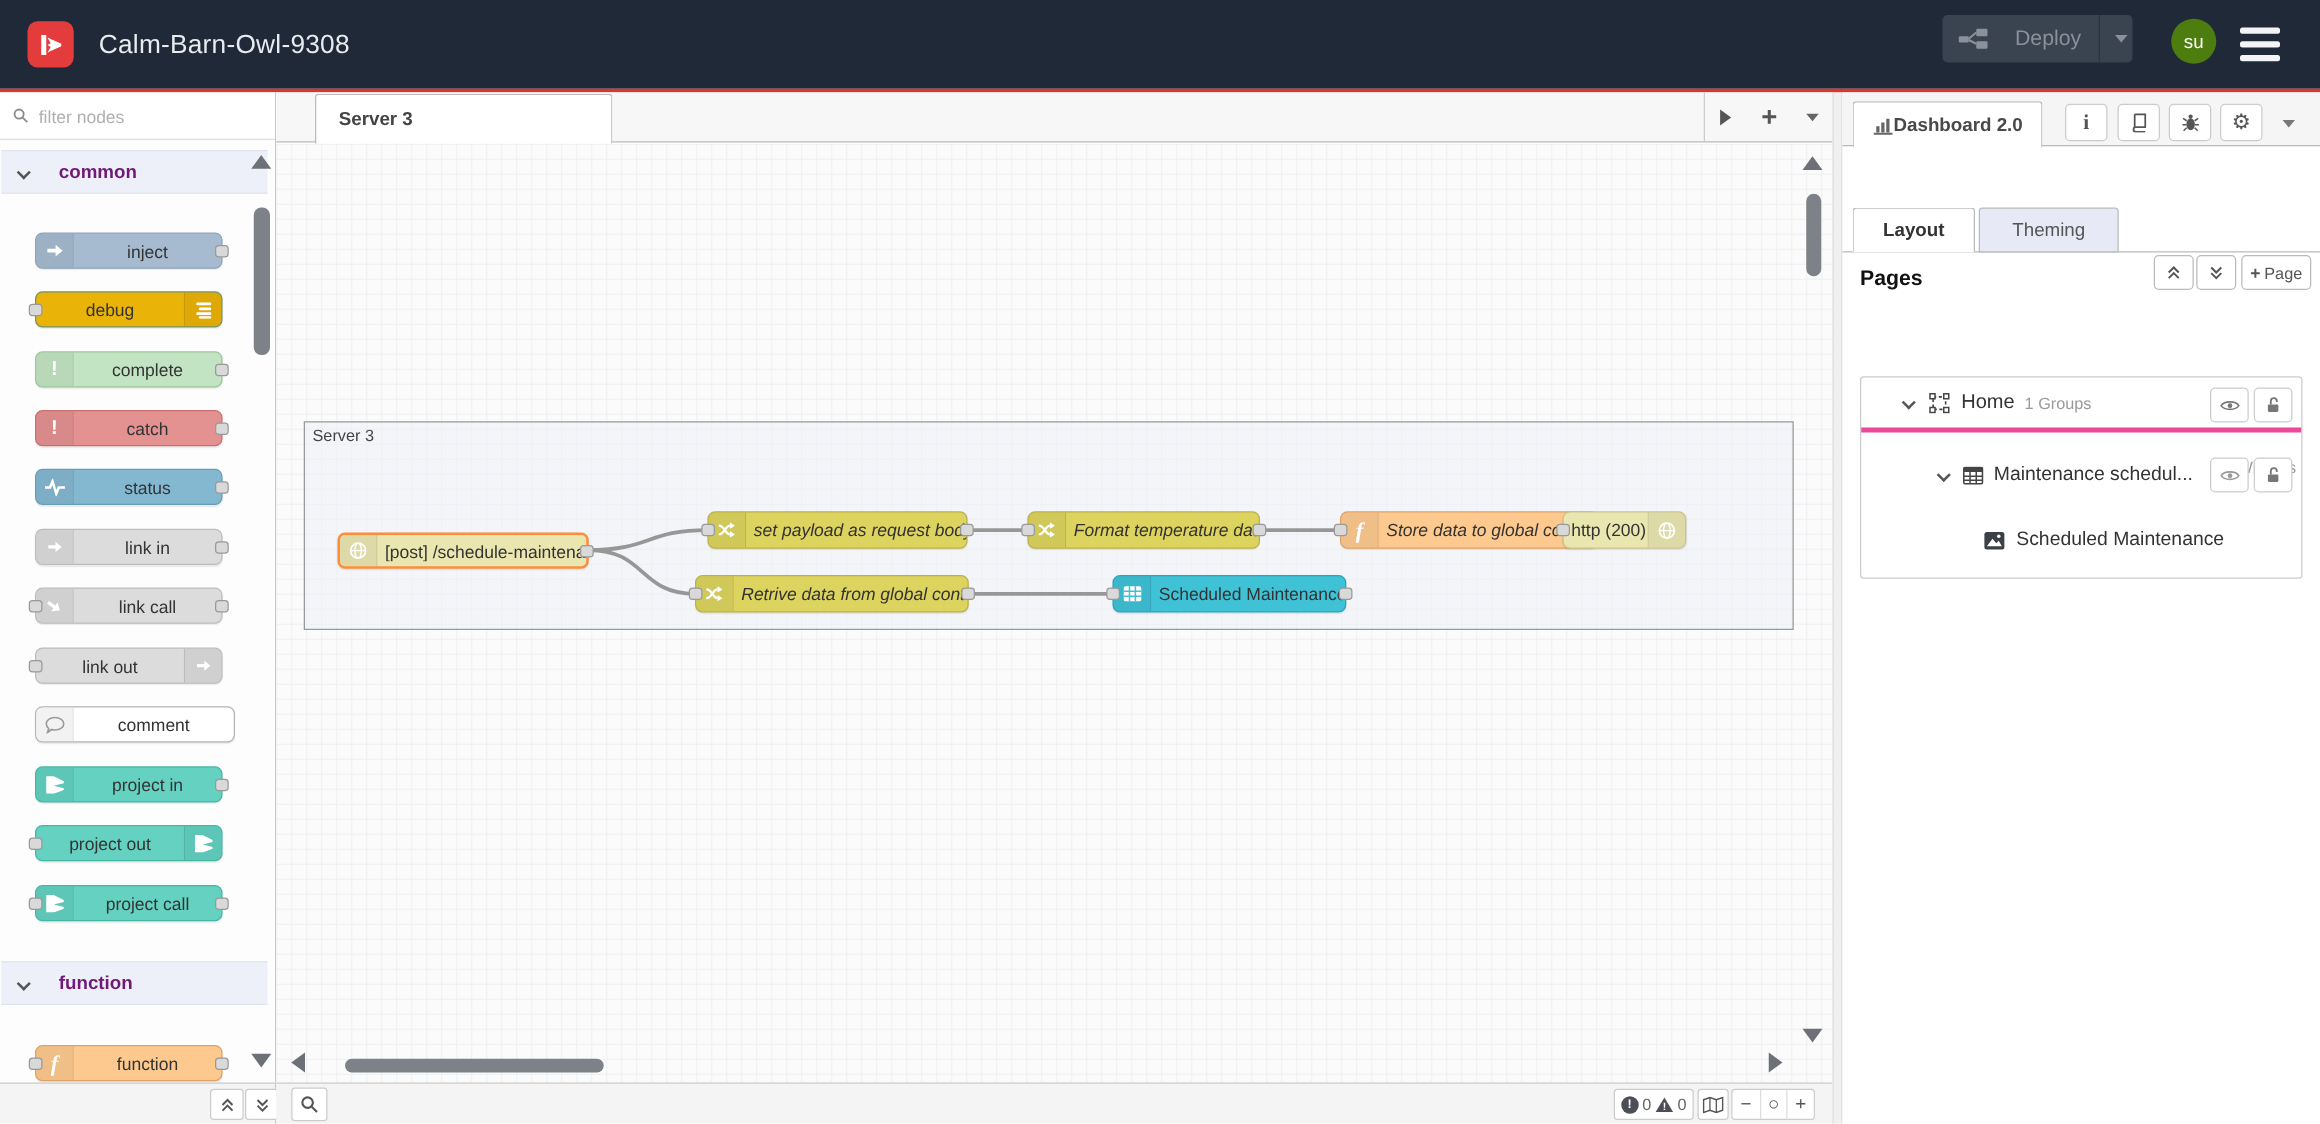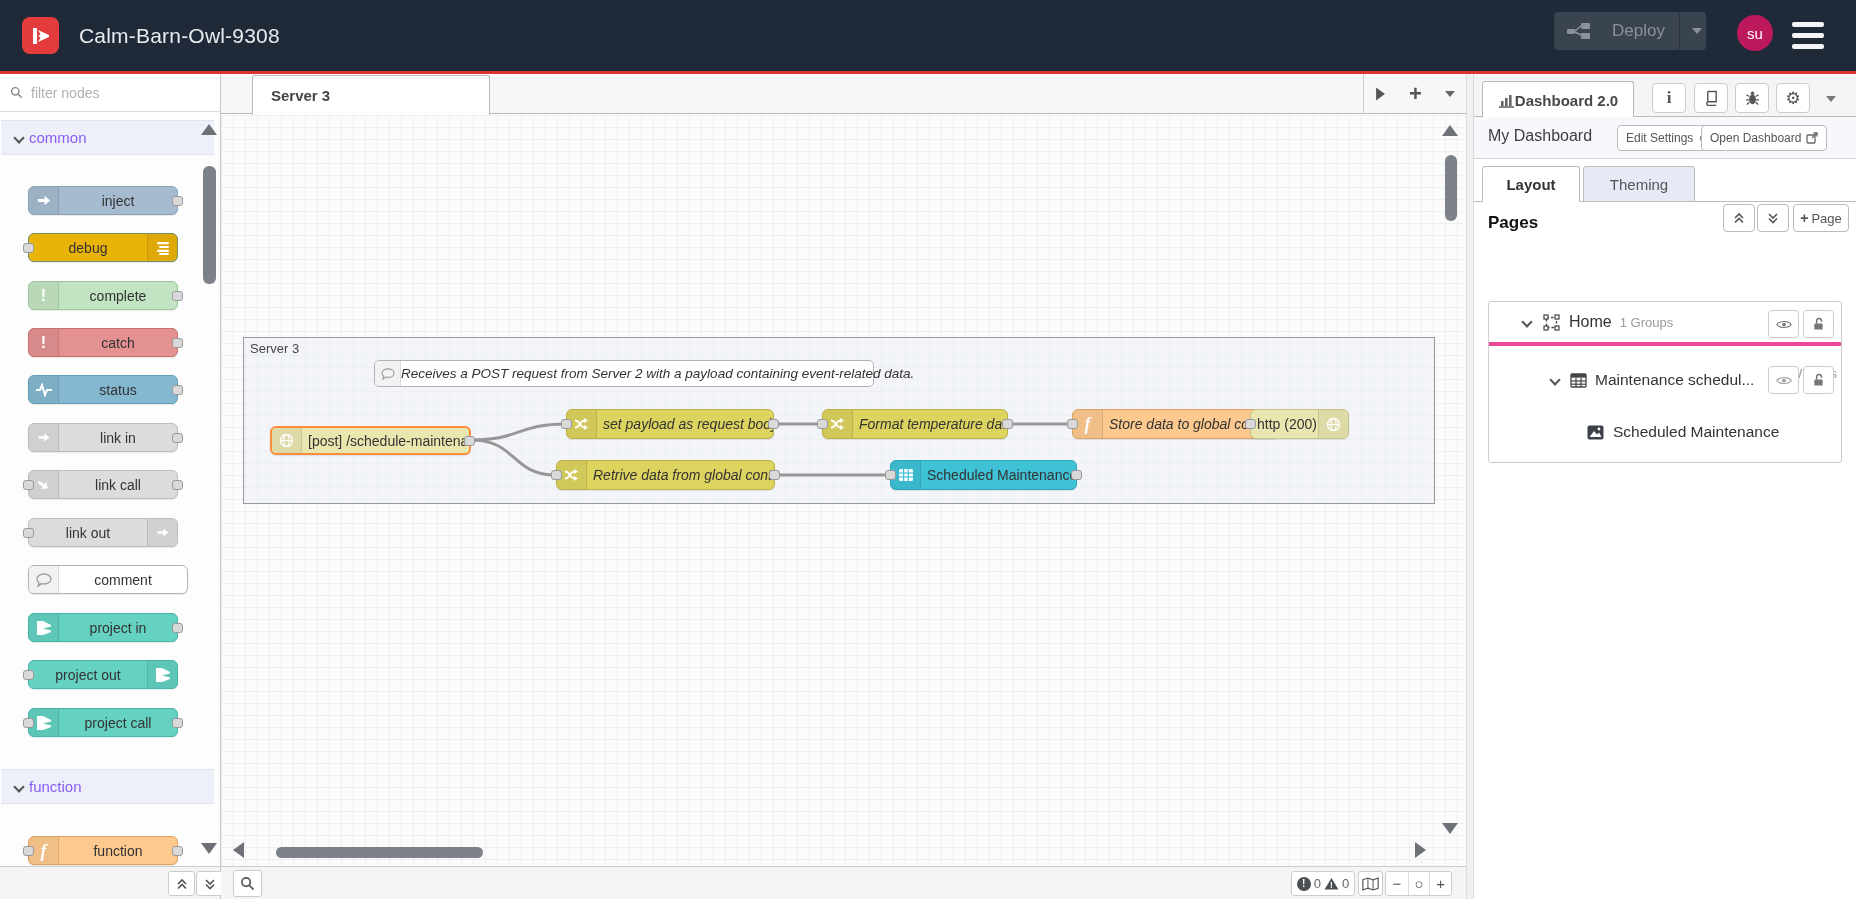--- a/index.html
+++ b/index.html
@@ -9,33 +9,33 @@
 
 
 #header{position:absolute;left:0;top:0;width:1856px;height:71px;background:#1f2937;display:flex;align-items:center}
 #redline{position:absolute;left:0;top:71px;width:1856px;height:3px;background:#d9372e}
 #logo{width:37px;height:37px;margin-left:22px;border-radius:8px;background:#e43c3c;display:flex;align-items:center;justify-content:center}
 #app-title{color:#e8ebef;font-size:21px;margin-left:20px;letter-spacing:.2px}
 #deploy{position:absolute;left:1554px;top:12px;width:152px;height:38px;background:#3a4350;border-radius:4px;display:flex;align-items:center;color:#8a919b}
 #deploy .dlabel{font-size:17px;margin-left:20px}
 #deploy .ddiv{width:1px;height:38px;background:#2b3440;margin-left:14px}
 #deploy .caret{margin-left:12px}
-#avatar{position:absolute;left:1737px;top:15px;width:36px;height:36px;border-radius:50%;background:#be185d;color:#fff;font-size:15px;display:flex;align-items:center;justify-content:center}
+#avatar{position:absolute;left:1737px;top:15px;width:36px;height:36px;border-radius:50%;background:#4d7c0f;color:#fff;font-size:15px;display:flex;align-items:center;justify-content:center}
 #hamburger{position:absolute;left:1792px;top:22px;width:32px;height:27px;display:flex;flex-direction:column;justify-content:space-between;cursor:pointer}
 #hamburger span{display:block;height:5px;border-radius:2px;background:#f2f4f6}
 
 .caret{width:0;height:0;border-left:5px solid transparent;border-right:5px solid transparent;border-top:6px solid #8a919b}
 
 
 #palette{position:absolute;left:0;top:74px;width:221px;bottom:33px;background:#fdfdfd;border-right:1px solid #c7c7c7}
 #palette-search{height:38px;border-bottom:1px solid #ddd;display:flex;align-items:center;padding:0 10px;background:#fff}
 #palette-search input{border:none;outline:none;font-size:14px;color:#555;margin-left:8px;width:150px;background:transparent}
 #palette-search input::placeholder{color:#b0b0b0}
 .cat-header{position:absolute;left:1px;width:213px;height:35px;background:#edf0f9;border-top:1px solid #dfe3ef;border-bottom:1px solid #dfe3ef;display:flex;align-items:center;padding-left:14px;cursor:pointer}
-.cat-header .cat-label{font-size:15px;font-weight:normal;color:#8b5cf6;margin-left:6px}
+.cat-header .cat-label{font-size:15px;font-weight:bold;color:#701a75;margin-left:24px}
 .chev{width:8px;height:8px;border-left:2px solid #555;border-bottom:2px solid #555;transform:rotate(-45deg);display:inline-block}
 .node{border:1px solid;border-radius:6px;display:flex;align-items:center;font-size:14px;color:#333;position:absolute;height:29px;box-shadow:0 1px 1px rgba(0,0,0,.08)}
 .node .lbl{flex:1;text-align:center;padding:0 6px;white-space:nowrap;overflow:hidden}
 .icn{width:30px;align-self:stretch;display:flex;align-items:center;justify-content:center;background:rgba(0,0,0,.05);flex:none}
 .icn.l{border-right:1px solid rgba(0,0,0,.10);border-radius:5px 0 0 5px}
 .icn.r{border-left:1px solid rgba(0,0,0,.10);border-radius:0 5px 5px 0}
 .port{position:absolute;width:11px;height:10px;background:#d9d9d9;border:1px solid #999;border-radius:3px;top:50%;margin-top:-5px}
 .port.pin{left:-6px}
 .port.pout{right:-6px}
 .n-inject{background:#a6bbcf;border-color:#8ba4ba}
@@ -328,28 +328,20 @@
 
       <svg id="wires">
         <path d="M250,325 C300,325 296,309 345,309" stroke="#979797" stroke-width="3" fill="none"></path>
         <path d="M250,325 C296,325 290,360 335,360" stroke="#979797" stroke-width="3" fill="none"></path>
         <path d="M553,309 H601" stroke="#979797" stroke-width="3" fill="none"></path>
         <path d="M787,309 H851" stroke="#979797" stroke-width="3" fill="none"></path>
         <path d="M1058,309 H1093" stroke="#979797" stroke-width="3" fill="none"></path>
         <path d="M554,360 H669" stroke="#979797" stroke-width="3" fill="none"></path>
       </svg>
 
-      <div id="comment-node">
-        <span class="icn">
-            <svg width="14" height="12" viewBox="0 0 16 14">
-              <path d="M8 1 C12 1 15 3.2 15 6 C15 8.8 12 11 8 11 C7 11 6.2 10.9 5.4 10.6 L2 13 L3 9.8 C1.8 8.8 1 7.5 1 6 C1 3.2 4 1 8 1 Z" stroke="#9a9a9a" stroke-width="1.3" fill="none"></path>
-            </svg>
-          </span>
-        <span class="ctext">Receives a POST request from Server 2 with a payload containing event-related data.</span>
-      </div>
 
       <div class="node fnode n-http sel" style="left:49px;top:311px;width:201px;height:29px">
         <span class="icn l">
             <svg width="15" height="15" viewBox="0 0 16 16">
               <circle cx="8" cy="8" r="6.4" stroke="#fff" stroke-width="1.4" fill="none"></circle>
               <ellipse cx="8" cy="8" rx="2.8" ry="6.4" stroke="#fff" stroke-width="1.2" fill="none"></ellipse>
               <line x1="1.6" y1="8" x2="14.4" y2="8" stroke="#fff" stroke-width="1.2"></line>
             </svg>
           </span>
         <span class="lbl">[post] /schedule-maintenance</span>
@@ -509,34 +501,20 @@
             <circle cx="8" cy="3.4" r="1.8" fill="#555"></circle>
             <path d="M4.6 7 L1.5 5 M4.4 10.5 H1 M4.6 13 L2 15.5 M11.4 7 L14.5 5 M11.6 10.5 H15 M11.4 13 L14 15.5" stroke="#555" stroke-width="1.3"></path>
           </svg>
       </div>
       <div class="sq-btn" style="left:302px">
           <span style="font-family:'DejaVu Sans',sans-serif;font-size:17px;color:#555">⚙</span>
         </div>
       <span class="caret" style="position:absolute;left:352px;top:22px;border-top-color:#777"></span>
     </div>
 
-    <div id="mydash">
-      <span class="name">My Dashboard</span>
-      <div class="mini-btn" style="left:143px;top:8px">
-        <span>Edit Settings</span>
-        <span style="font-family:'DejaVu Sans',sans-serif;font-size:13px;color:#666">⚙</span>
-      </div>
-      <div class="mini-btn" style="left:227px;top:8px">
-        <span>Open Dashboard</span>
-        <svg width="12" height="12" viewBox="0 0 12 12">
-            <rect x="1" y="3" width="8" height="8" rx="1" stroke="#666" stroke-width="1.3" fill="none"></rect>
-            <path d="M6 6 L11 1 M7.5 1 H11 V4.5" stroke="#666" stroke-width="1.3" fill="none"></path>
-          </svg>
-      </div>
-    </div>
 
     <div id="lt-tabs">
       <div class="lt-tab" id="tab-layout">
           <span>Layout</span>
         </div>
       <div class="lt-tab" id="tab-theming">
           <span>Theming</span>
         </div>
     </div>
 

